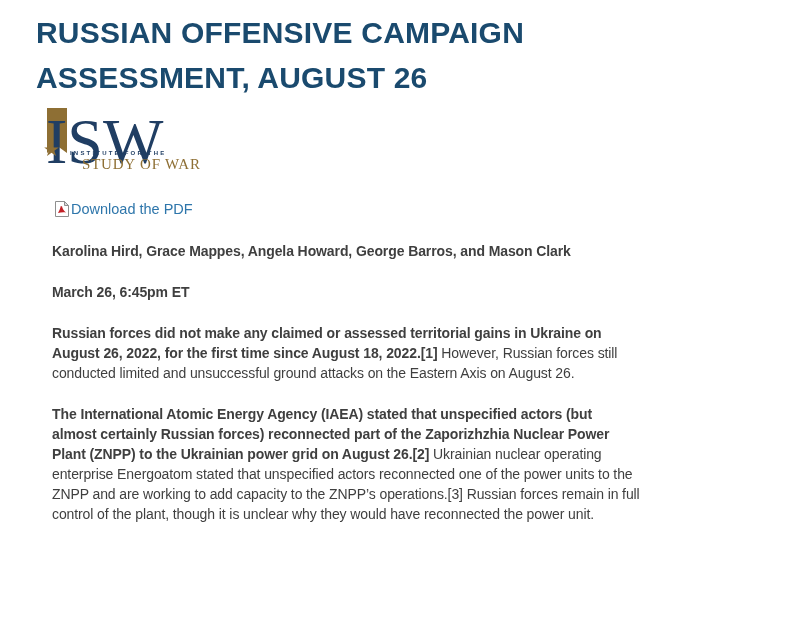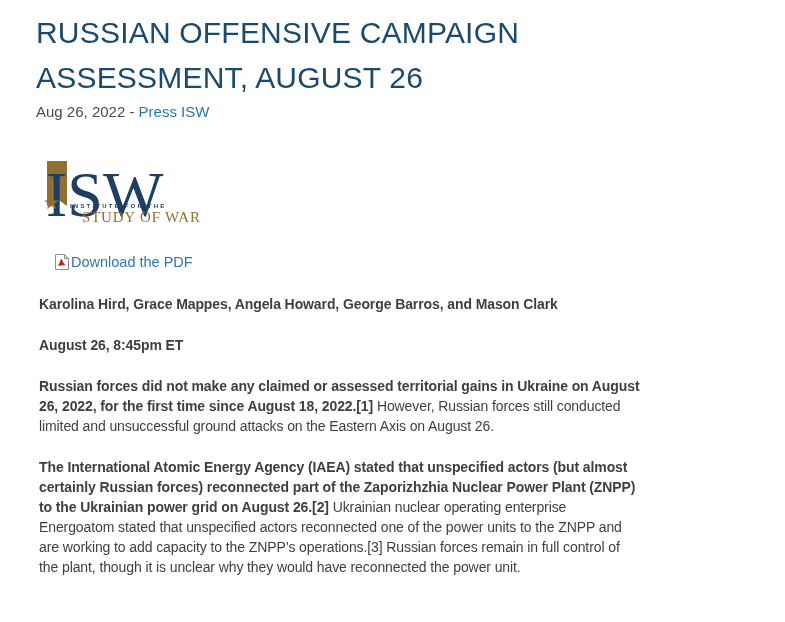--- a/index.html
+++ b/index.html
@@ -2,21 +2,21 @@
 <html><head>
 <meta charset="utf-8">
 <style>
   * { margin:0; padding:0; box-sizing:border-box; }
   html,body { background:#ffffff; width:785px; height:622px; overflow:hidden; }
   body { font-family:"Liberation Sans", sans-serif; color:#3f3f3f; }
 
   .page { padding:10px 0 0 36px; width:680px; }
 
   h1.title {
-    font-size:30px; line-height:45px; font-weight:400;
+    font-size:30px; line-height:45px; font-weight:700;
     color:#1a4a6e; max-width:525px; letter-spacing:0.2px;
     margin:0 0 3px 0;
   }
 
   .meta { font-size:15px; color:#4c4c4c; margin:0 0 36px 0; }
   a.link { color:#2e76ab; text-decoration:none; cursor:pointer; }
 
   
   .isw-logo { position:relative; width:140px; height:70px; margin:0 0 28px 10px; }
   .isw-ribbon {
@@ -38,31 +38,30 @@
   .isw-study {
     position:absolute; left:36px; top:53px;
     font-family:"Liberation Serif", serif; font-size:15px; letter-spacing:0.8px;
     color:#8e6f34; white-space:nowrap;text-align:center;
   }
 
   .download-row { margin:0 0 24px -17px; font-size:14.5px; display:flex; align-items:flex-end;padding-left:36px; }
   .pdficon { display:inline-block; width:14px; height:16px; margin-right:2px; line-height:0; }
 
   .article { width:604px; font-size:14px; line-height:20px; letter-spacing:-0.1px; }
-  .article p { margin:0 0 21px 3px; }
+  .article p { margin:0 0 21px 16px; }
   .bold { font-weight:700; }
 </style>
 </head>
 <body>
 
 <div class="page">
 
   <h1 class="title">RUSSIAN OFFENSIVE CAMPAIGN ASSESSMENT, AUGUST 26</h1>
 
-  <div class="meta"><span>Aug 26, 2022</span><span> - </span><a class="link" href="#">Press ISW</a></div>
 
   <div class="isw-logo">
     <div class="isw-ribbon"></div>
     <div class="isw-acronym">ISW</div>
     <div class="isw-star">★</div>
     <div class="isw-inst">INSTITUTE FOR THE</div>
     <div class="isw-study">STUDY OF WAR</div>
   </div>
 
   <div class="download-row">
@@ -73,21 +72,21 @@
         <path d="M3 12 C4.6 9.2 5.4 7 5.6 5.2 L7 5.2 C7.4 7.6 9 10 11 11.4 C8.4 11 5.4 11.3 3 12 Z" fill="#c22026"></path>
       </svg>
     </span>
     <a class="link" href="#">Download the PDF</a>
   </div>
 
   <div class="article">
 
     <p class="bold">Karolina Hird, Grace Mappes, Angela Howard, George Barros, and Mason Clark</p>
 
-    <p class="bold">August 26, 8:45pm ET</p>
+    <p class="bold">March 26, 6:45pm ET</p>
 
 
     <p><span class="bold">Russian forces did not make any claimed or assessed territorial gains in Ukraine on August 26, 2022, for the first time since August 18, 2022.[1]</span><span> However, Russian forces still conducted limited and unsuccessful ground attacks on the Eastern Axis on August 26.</span></p>
 
     <p><span class="bold">The International Atomic Energy Agency (IAEA) stated that unspecified actors (but almost certainly Russian forces) reconnected part of the Zaporizhzhia Nuclear Power Plant (ZNPP) to the Ukrainian power grid on August 26.[2]</span><span> Ukrainian nuclear operating enterprise Energoatom stated that unspecified actors reconnected one of the power units to the ZNPP and are working to add capacity to the ZNPP’s operations.[3] Russian forces remain in full control of the plant, though it is unclear why they would have reconnected the power unit.</span></p>
 
   </div>
 </div>
 
 </body></html>

